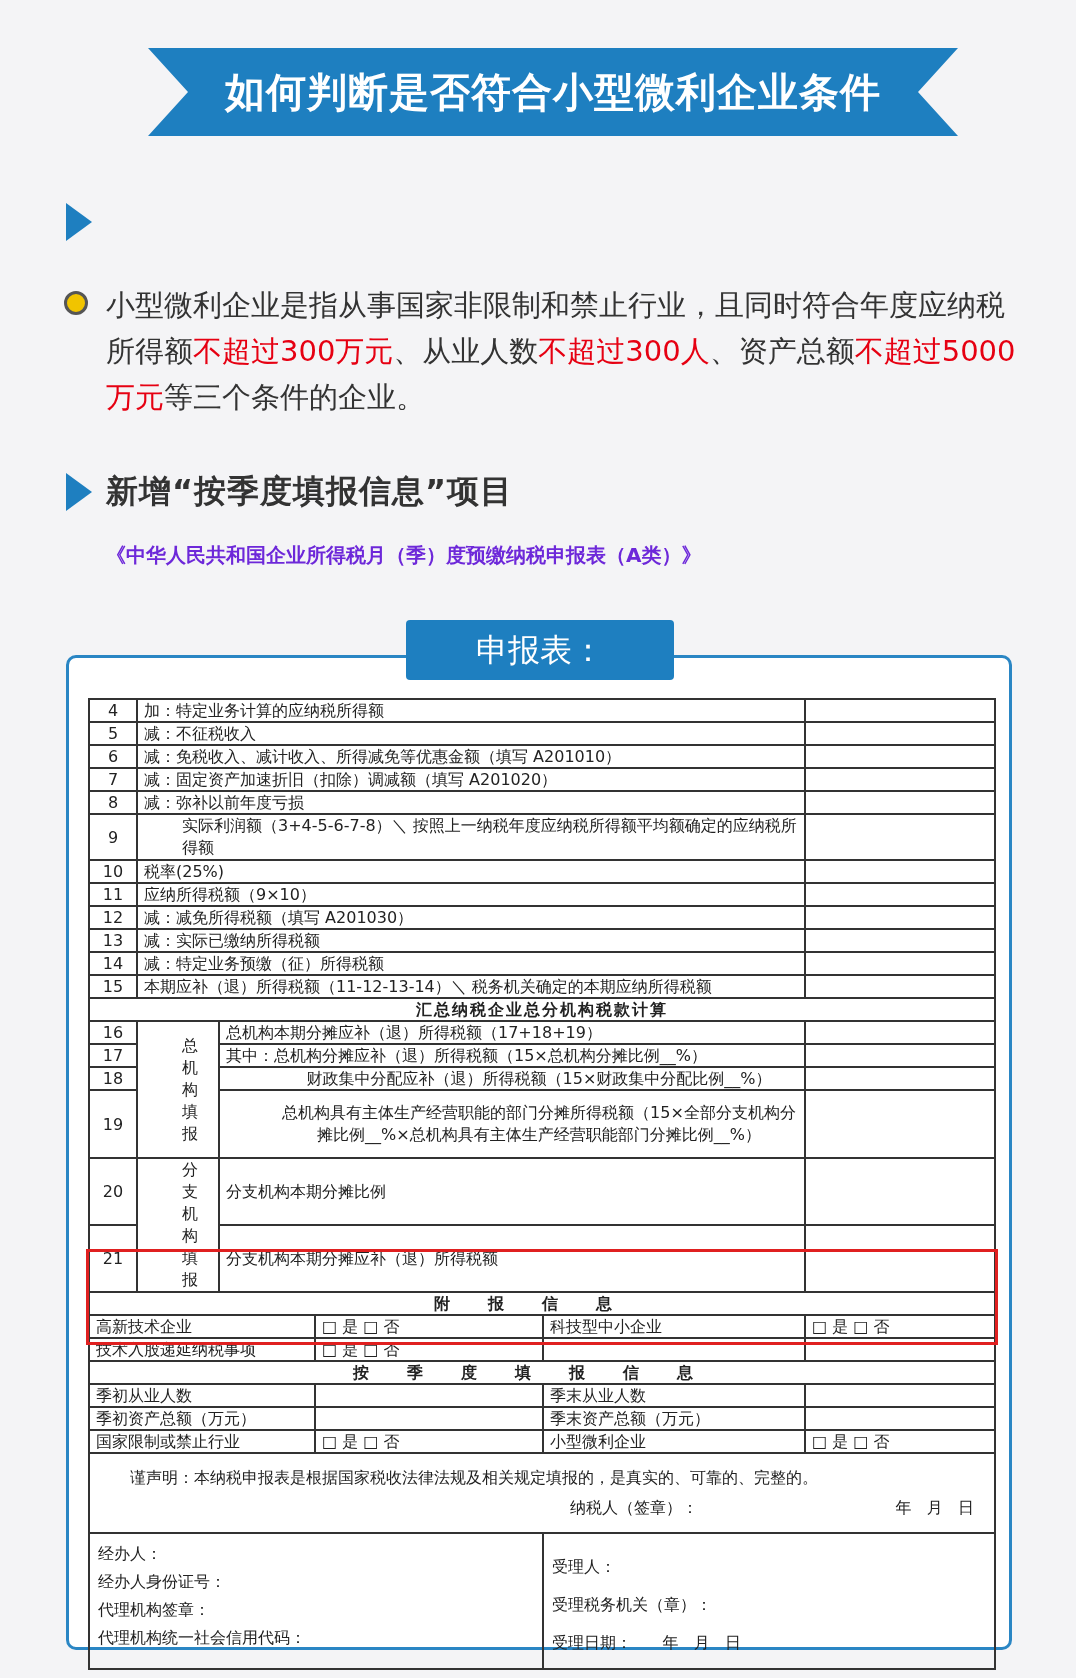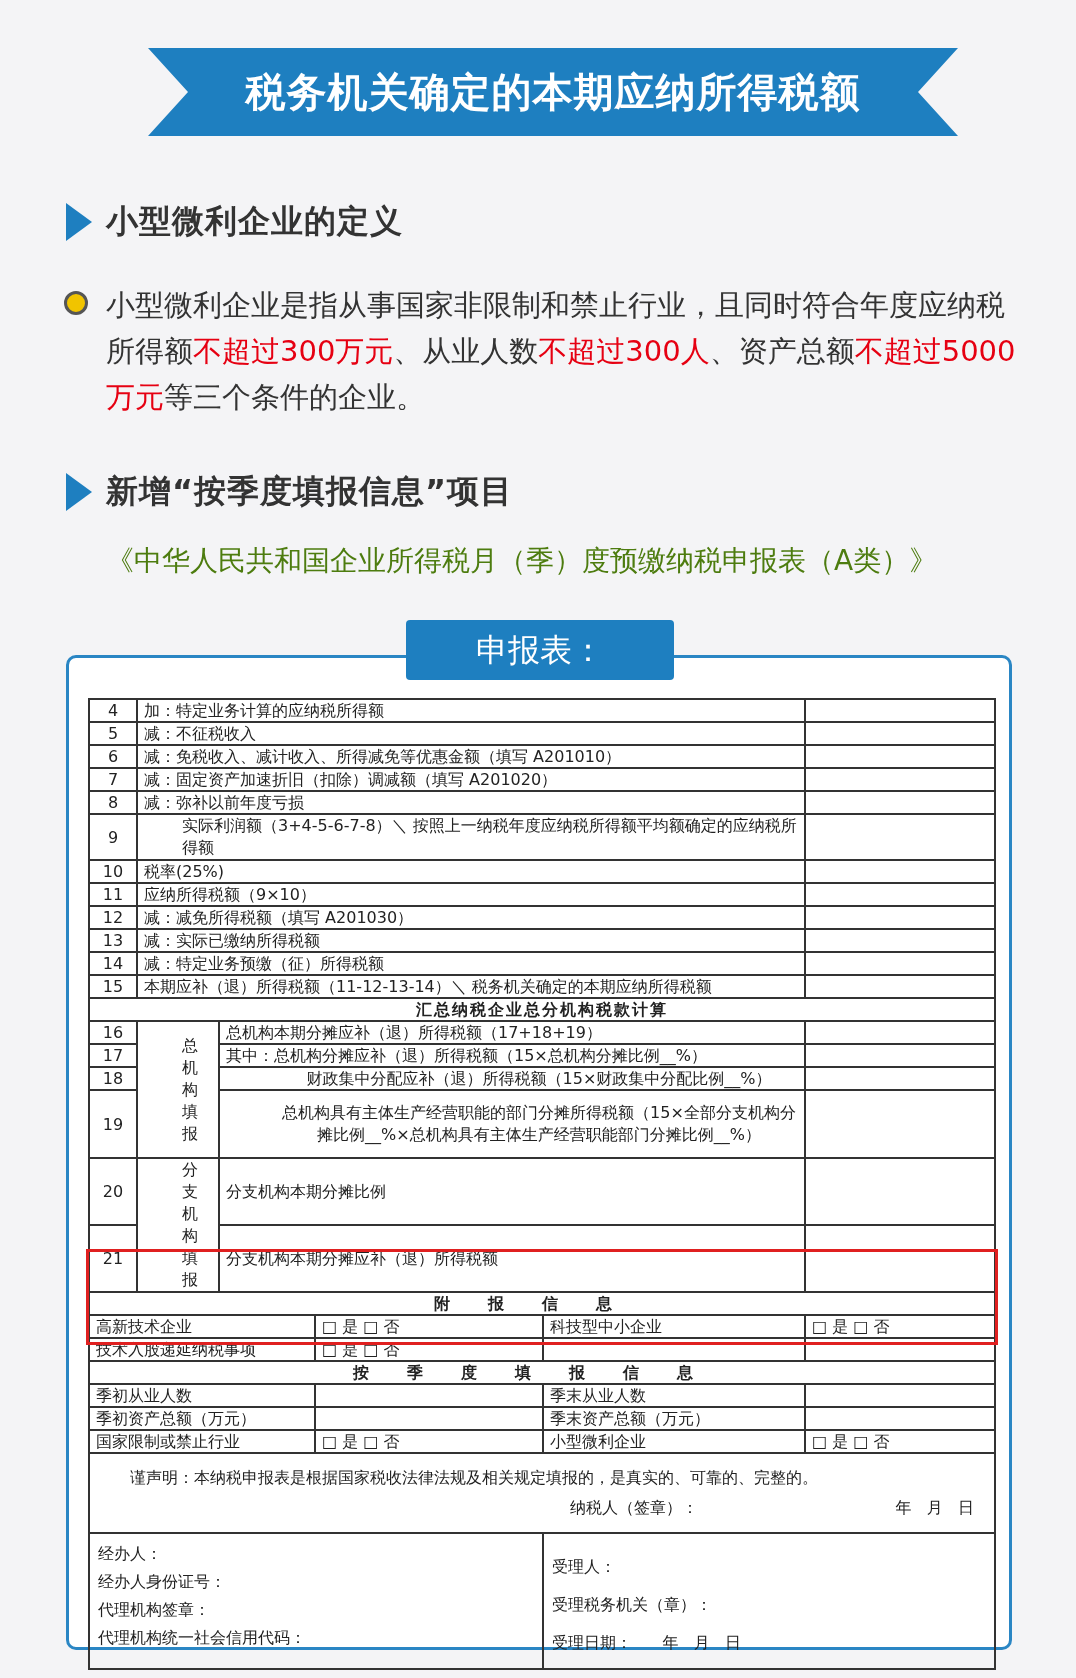--- a/index.html
+++ b/index.html
@@ -30,21 +30,21 @@
   .bullet {
     position:absolute; left:64px; top:291px; width:24px; height:24px; border-radius:50%;
     background:#f1c400; border:3px solid #555; box-sizing:border-box;
   }
   .para {
     position:absolute; left:106px; top:282px; width:920px;
     font-size:29px; line-height:46px; color:#333;
   }
   .para .red { color:#e60012; }
   .book-title {
-    position:absolute; left:106px; top:542px; font-size:28px; color:#4d7c0f;
+    position:absolute; left:106px; top:542px; font-size:20px; color:#6d28d9;font-weight:bold;
   }
   .frame {
     position:absolute; left:66px; top:655px; width:946px; height:995px;
     border:3px solid #2a86c4; border-radius:10px; background:#fff; box-sizing:border-box;
   }
   .tag {
     position:absolute; left:406px; top:620px; width:268px; height:60px;
     background:#1e7fc0; border-radius:4px; color:#fff; font-size:32px;
     line-height:60px; text-align:center;
   }
@@ -68,26 +68,25 @@
   }
   .sig { white-space:normal !important; line-height:28px !important; padding:6px 8px !important; vertical-align:top !important; }
 </style>
 </head>
 <body>
 
 <div class="banner">
   <svg width="810" height="88">
     <polygon points="0,0 810,0 770,44 810,88 0,88 40,44" fill="#1e7fc0"></polygon>
   </svg>
-  <div class="banner-title">税务机关确定的本期应纳所得税额</div>
+  <div class="banner-title">如何判断是否符合小型微利企业条件</div>
 </div>
 
 <div class="section-head" style="top:200px;">
   <div class="tri"></div>
-  <div class="section-title">小型微利企业的定义</div>
 </div>
 
 <div class="bullet"></div>
 <div class="para">
   <span>小型微利企业是指从事国家非限制和禁止行业，且同时符合年度应纳税所得额</span><span class="red">不超过300万元</span><span>、从业人数</span><span class="red">不超过300人</span><span>、资产总额</span><span class="red">不超过5000万元</span><span>等三个条件的企业。</span>
 </div>
 
 <div class="section-head" style="top:470px;">
   <div class="tri"></div>
   <div class="section-title">新增“按季度填报信息”项目</div>

